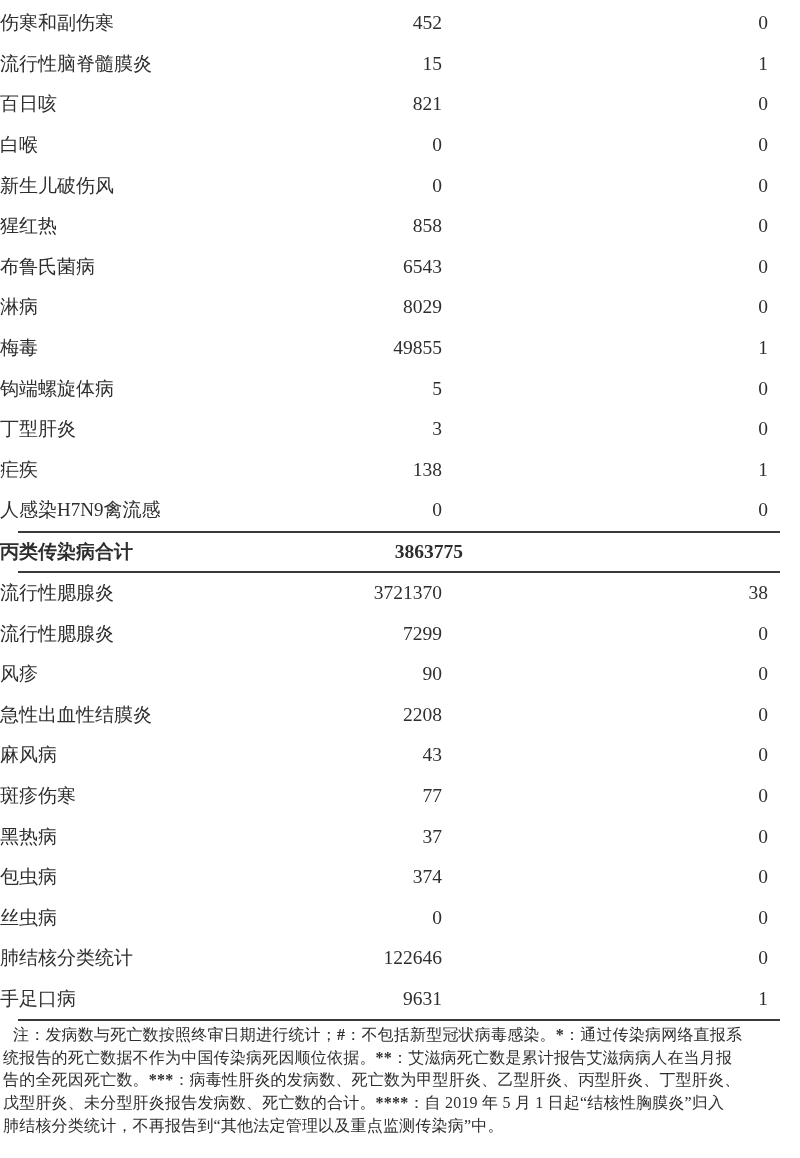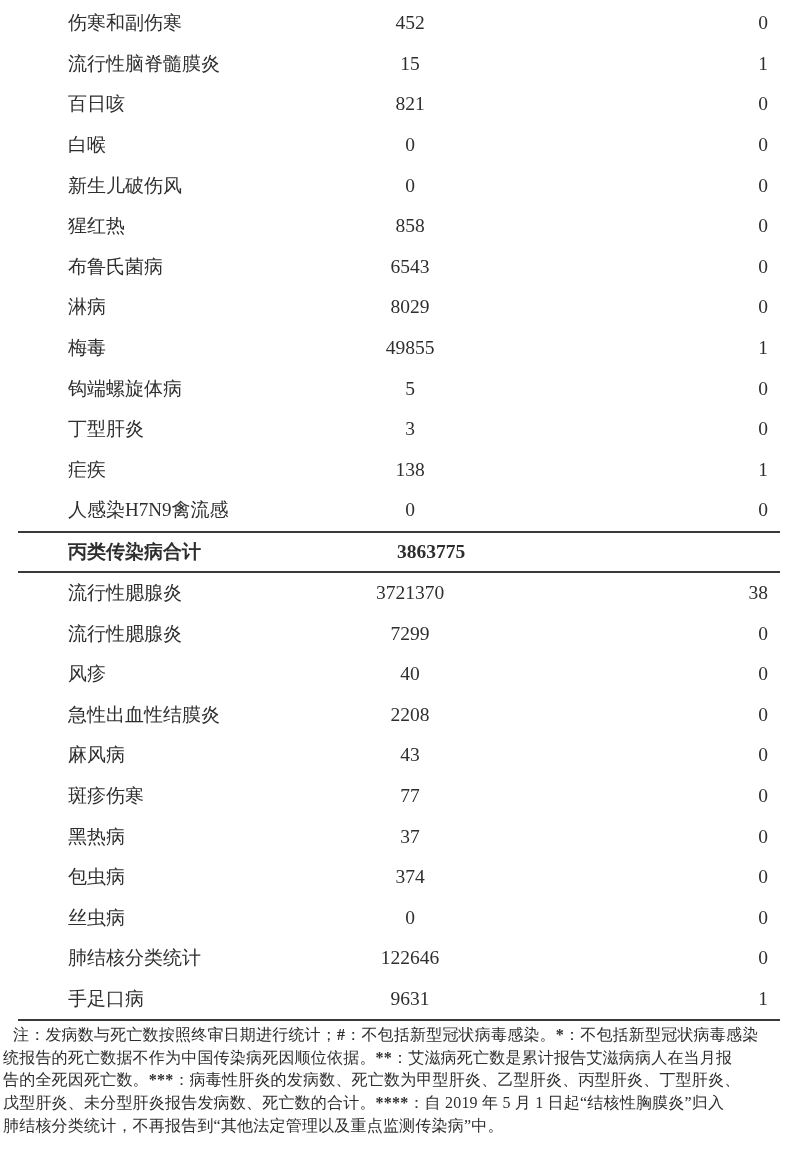--- a/index.html
+++ b/index.html
@@ -7,22 +7,22 @@
     width: 800px; height: 1158px;
     background: #ffffff;
     font-family: "Liberation Serif", "DejaVu Serif", serif;
     color: #2e2e2e;
     overflow: hidden;
   }
   .page { width: 800px; height: 1158px; position: relative; }
 
   .table { padding-top: 3px; }
   .row { display: flex; height: 40.6px; align-items: center; }
-  .row .name  { padding-left: 68px; width: 242px; font-size: 19px; white-space: nowrap; }
-  .row .cases { width: 200px; text-align: center; font-size: 19.5px; }
+  .row .name  { width: 242px; font-size: 19px; white-space: nowrap; }
+  .row .cases { width: 200px; text-align: right; font-size: 19.5px; }
   .row .deaths{ flex: 1; text-align: right; padding-right: 32px; font-size: 19.5px; }
 
   .row.total { height: 38px; }
   .row.total .name  { width: 263px; font-weight: bold; }
   .row.total .cases, .row.total .deaths { font-weight: bold; }
 
   .rule {
     height: 2px; background: #3a3a3a;
     margin-left: 18px; margin-right: 20px;
   }
@@ -119,21 +119,21 @@
         <div class="cases">3721370</div>
         <div class="deaths">38</div>
       </div>
       <div class="row">
         <div class="name">流行性腮腺炎</div>
         <div class="cases">7299</div>
         <div class="deaths">0</div>
       </div>
       <div class="row">
         <div class="name">风疹</div>
-        <div class="cases">40</div>
+        <div class="cases">90</div>
         <div class="deaths">0</div>
       </div>
       <div class="row">
         <div class="name">急性出血性结膜炎</div>
         <div class="cases">2208</div>
         <div class="deaths">0</div>
       </div>
       <div class="row">
         <div class="name">麻风病</div>
         <div class="cases">43</div>
@@ -165,19 +165,19 @@
         <div class="deaths">0</div>
       </div>
       <div class="row">
         <div class="name">手足口病</div>
         <div class="cases">9631</div>
         <div class="deaths">1</div>
       </div>
       <div class="rule"></div>
     </div>
   <div class="footnote">
-      <div class="fn-line first"><span>注：发病数与死亡数按照终审日期进行统计；</span><span class="b">#</span><span>：不包括新型冠状病毒感染。</span><span class="b">*</span><span>：不包括新型冠状病毒感染</span></div>
+      <div class="fn-line first"><span>注：发病数与死亡数按照终审日期进行统计；</span><span class="b">#</span><span>：不包括新型冠状病毒感染。</span><span class="b">*</span><span>：通过传染病网络直报系</span></div>
       <div class="fn-line"><span>统报告的死亡数据不作为中国传染病死因顺位依据。</span><span class="b">**</span><span>：艾滋病死亡数是累计报告艾滋病病人在当月报</span></div>
       <div class="fn-line"><span>告的全死因死亡数。</span><span class="b">***</span><span>：病毒性肝炎的发病数、死亡数为甲型肝炎、乙型肝炎、丙型肝炎、丁型肝炎、</span></div>
       <div class="fn-line"><span>戊型肝炎、未分型肝炎报告发病数、死亡数的合计。</span><span class="b">****</span><span>：自 2019 年 5 月 1 日起“结核性胸膜炎”归入</span></div>
       <div class="fn-line"><span>肺结核分类统计，不再报告到“其他法定管理以及重点监测传染病”中。</span></div>
     </div>
 </div>
 
 </body></html>

